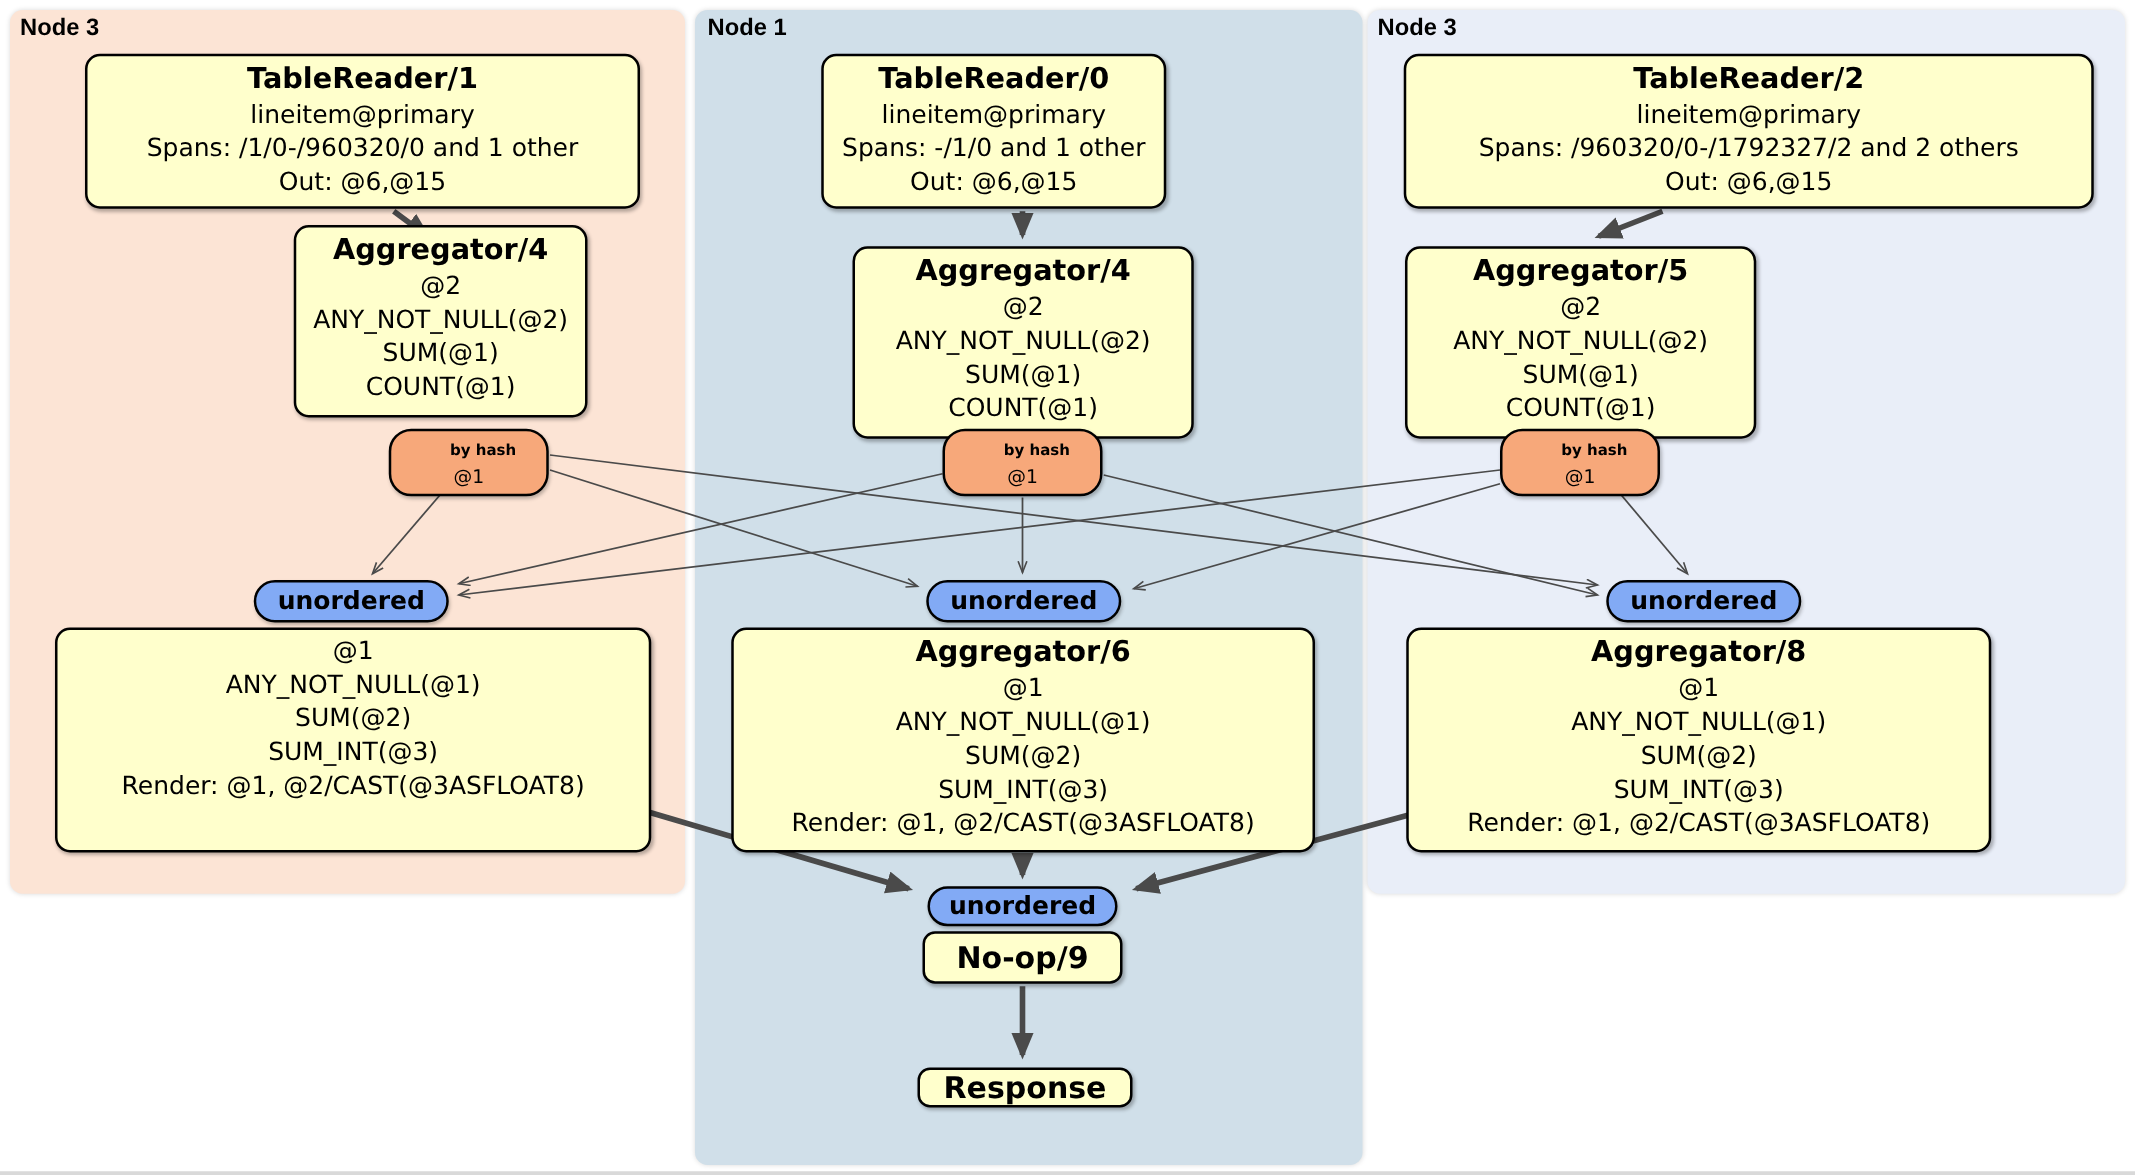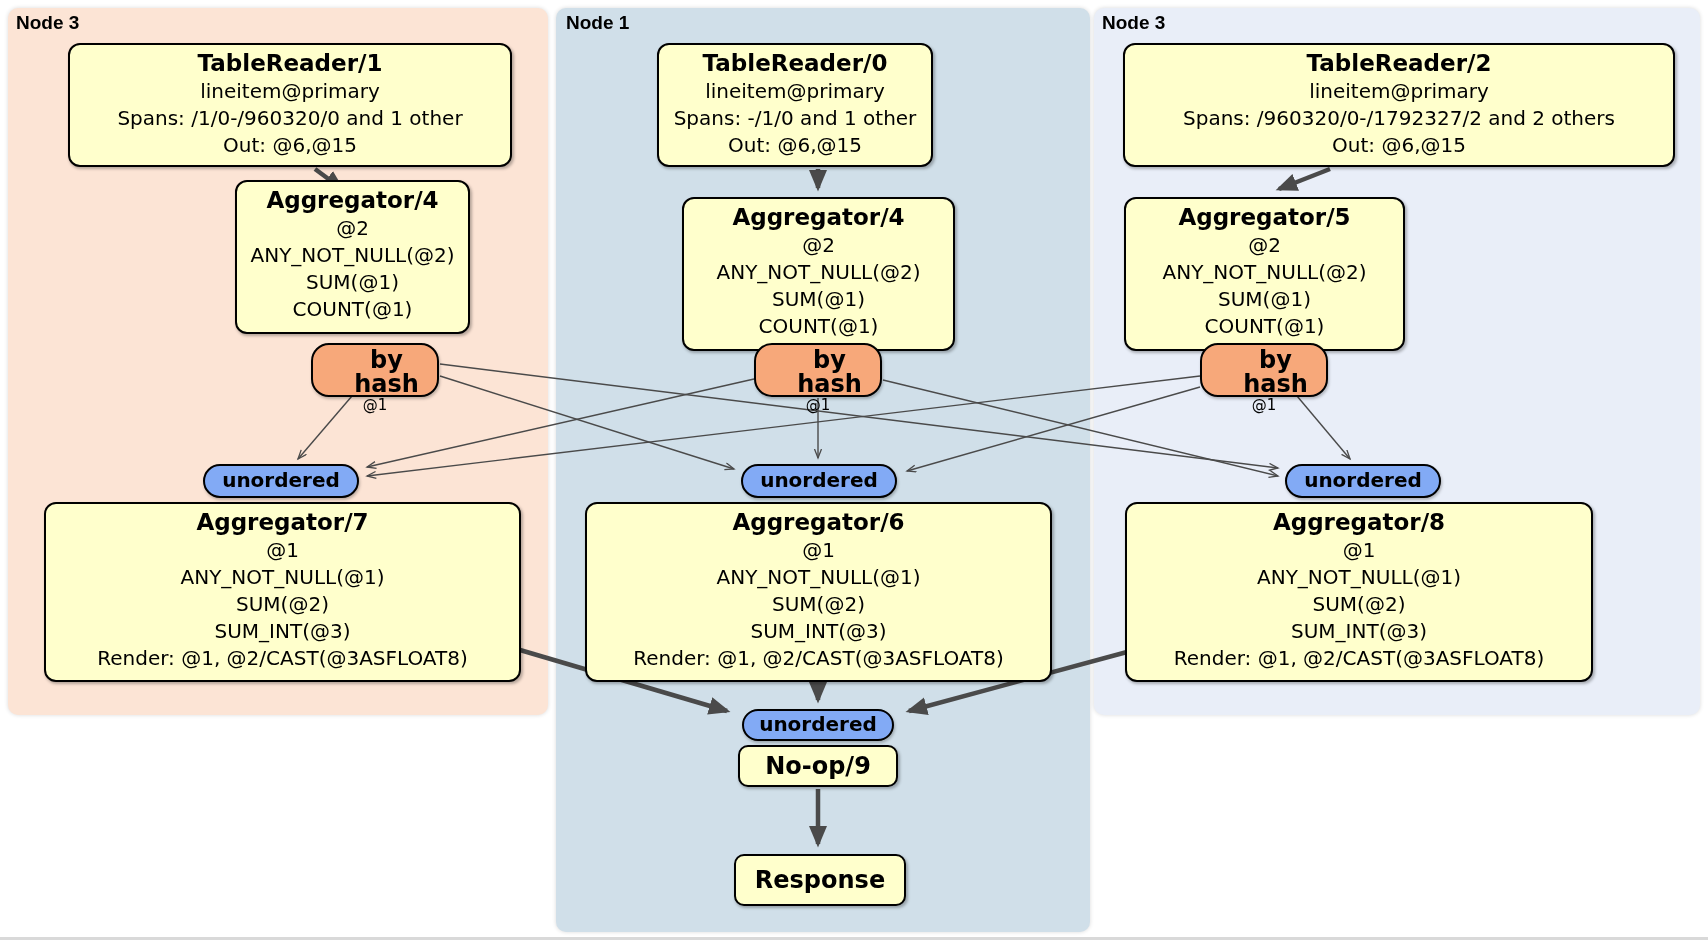--- a/index.html
+++ b/index.html
@@ -29,21 +29,21 @@
     background:#ffffcc; border:2px solid #000; border-radius:10px;
     display:flex; align-items:center; justify-content:center;
     font-size:24px; font-weight:bold;
     box-shadow:1.5px 2px 3px rgba(0,0,0,0.28);
   }
   .router {
     position:absolute; z-index:4; box-sizing:border-box;
     background:#f7a87a; border:2px solid #000; border-radius:18px;
     text-align:center; box-shadow:1px 2px 3px rgba(0,0,0,0.25);
   }
-  .rlabel { font-size:24px; font-weight:bold; line-height:24px; margin-top:3px;margin-left:23px; }
+  .rlabel { font-size:12px; font-weight:bold; line-height:24px; margin-top:3px;margin-left:23px; }
   .rdetail { font-size:15px; line-height:18px; }
   .sync {
     position:absolute; z-index:4; box-sizing:border-box;
     background:#82aaf5; border:2px solid #000; border-radius:18px;
     text-align:center; font-weight:bold; font-size:20px;
     box-shadow:1px 2px 3px rgba(0,0,0,0.25);
   }
   .bottom-edge { position:absolute; left:0; bottom:0; width:100%; height:3px; background:#d9d9d9; z-index:5; }
 </style>
 </head>
@@ -140,21 +140,20 @@
   <div class="router" style="left:1200px;top:343px;width:128px;height:54px;">
     <div class="rlabel">by hash</div>
     <div class="rdetail">@1</div>
   </div>
 
   <div class="sync" style="left:203px;top:464px;width:156px;height:34px;line-height:29px;">unordered</div>
   <div class="sync" style="left:741px;top:464px;width:156px;height:34px;line-height:29px;">unordered</div>
   <div class="sync" style="left:1285px;top:464px;width:156px;height:34px;line-height:29px;">unordered</div>
 
   <div class="box" style="left:44px;top:502px;width:477px;height:180px;">
-    <div class="btitle">Aggregator/7</div>
     <div class="bline">@1</div>
     <div class="bline">ANY_NOT_NULL(@1)</div>
     <div class="bline">SUM(@2)</div>
     <div class="bline">SUM_INT(@3)</div>
     <div class="bline">Render: @1, @2/CAST(@3ASFLOAT8)</div>
   </div>
   <div class="box" style="left:585px;top:502px;width:467px;height:180px;">
     <div class="btitle">Aggregator/6</div>
     <div class="bline">@1</div>
     <div class="bline">ANY_NOT_NULL(@1)</div>
@@ -166,16 +165,16 @@
     <div class="btitle">Aggregator/8</div>
     <div class="bline">@1</div>
     <div class="bline">ANY_NOT_NULL(@1)</div>
     <div class="bline">SUM(@2)</div>
     <div class="bline">SUM_INT(@3)</div>
     <div class="bline">Render: @1, @2/CAST(@3ASFLOAT8)</div>
   </div>
 
   <div class="sync" style="left:742px;top:709px;width:152px;height:32px;line-height:27px;">unordered</div>
   <div class="termbox" style="left:738px;top:745px;width:160px;height:42px;">No-op/9</div>
-  <div class="termbox" style="left:734px;top:854px;width:172px;height:52px;">Response</div>
+  <div class="termbox" style="left:734px;top:854px;width:172px;height:32px;">Response</div>
 
   <div class="bottom-edge"></div>
 </div>
 
 </body></html>

